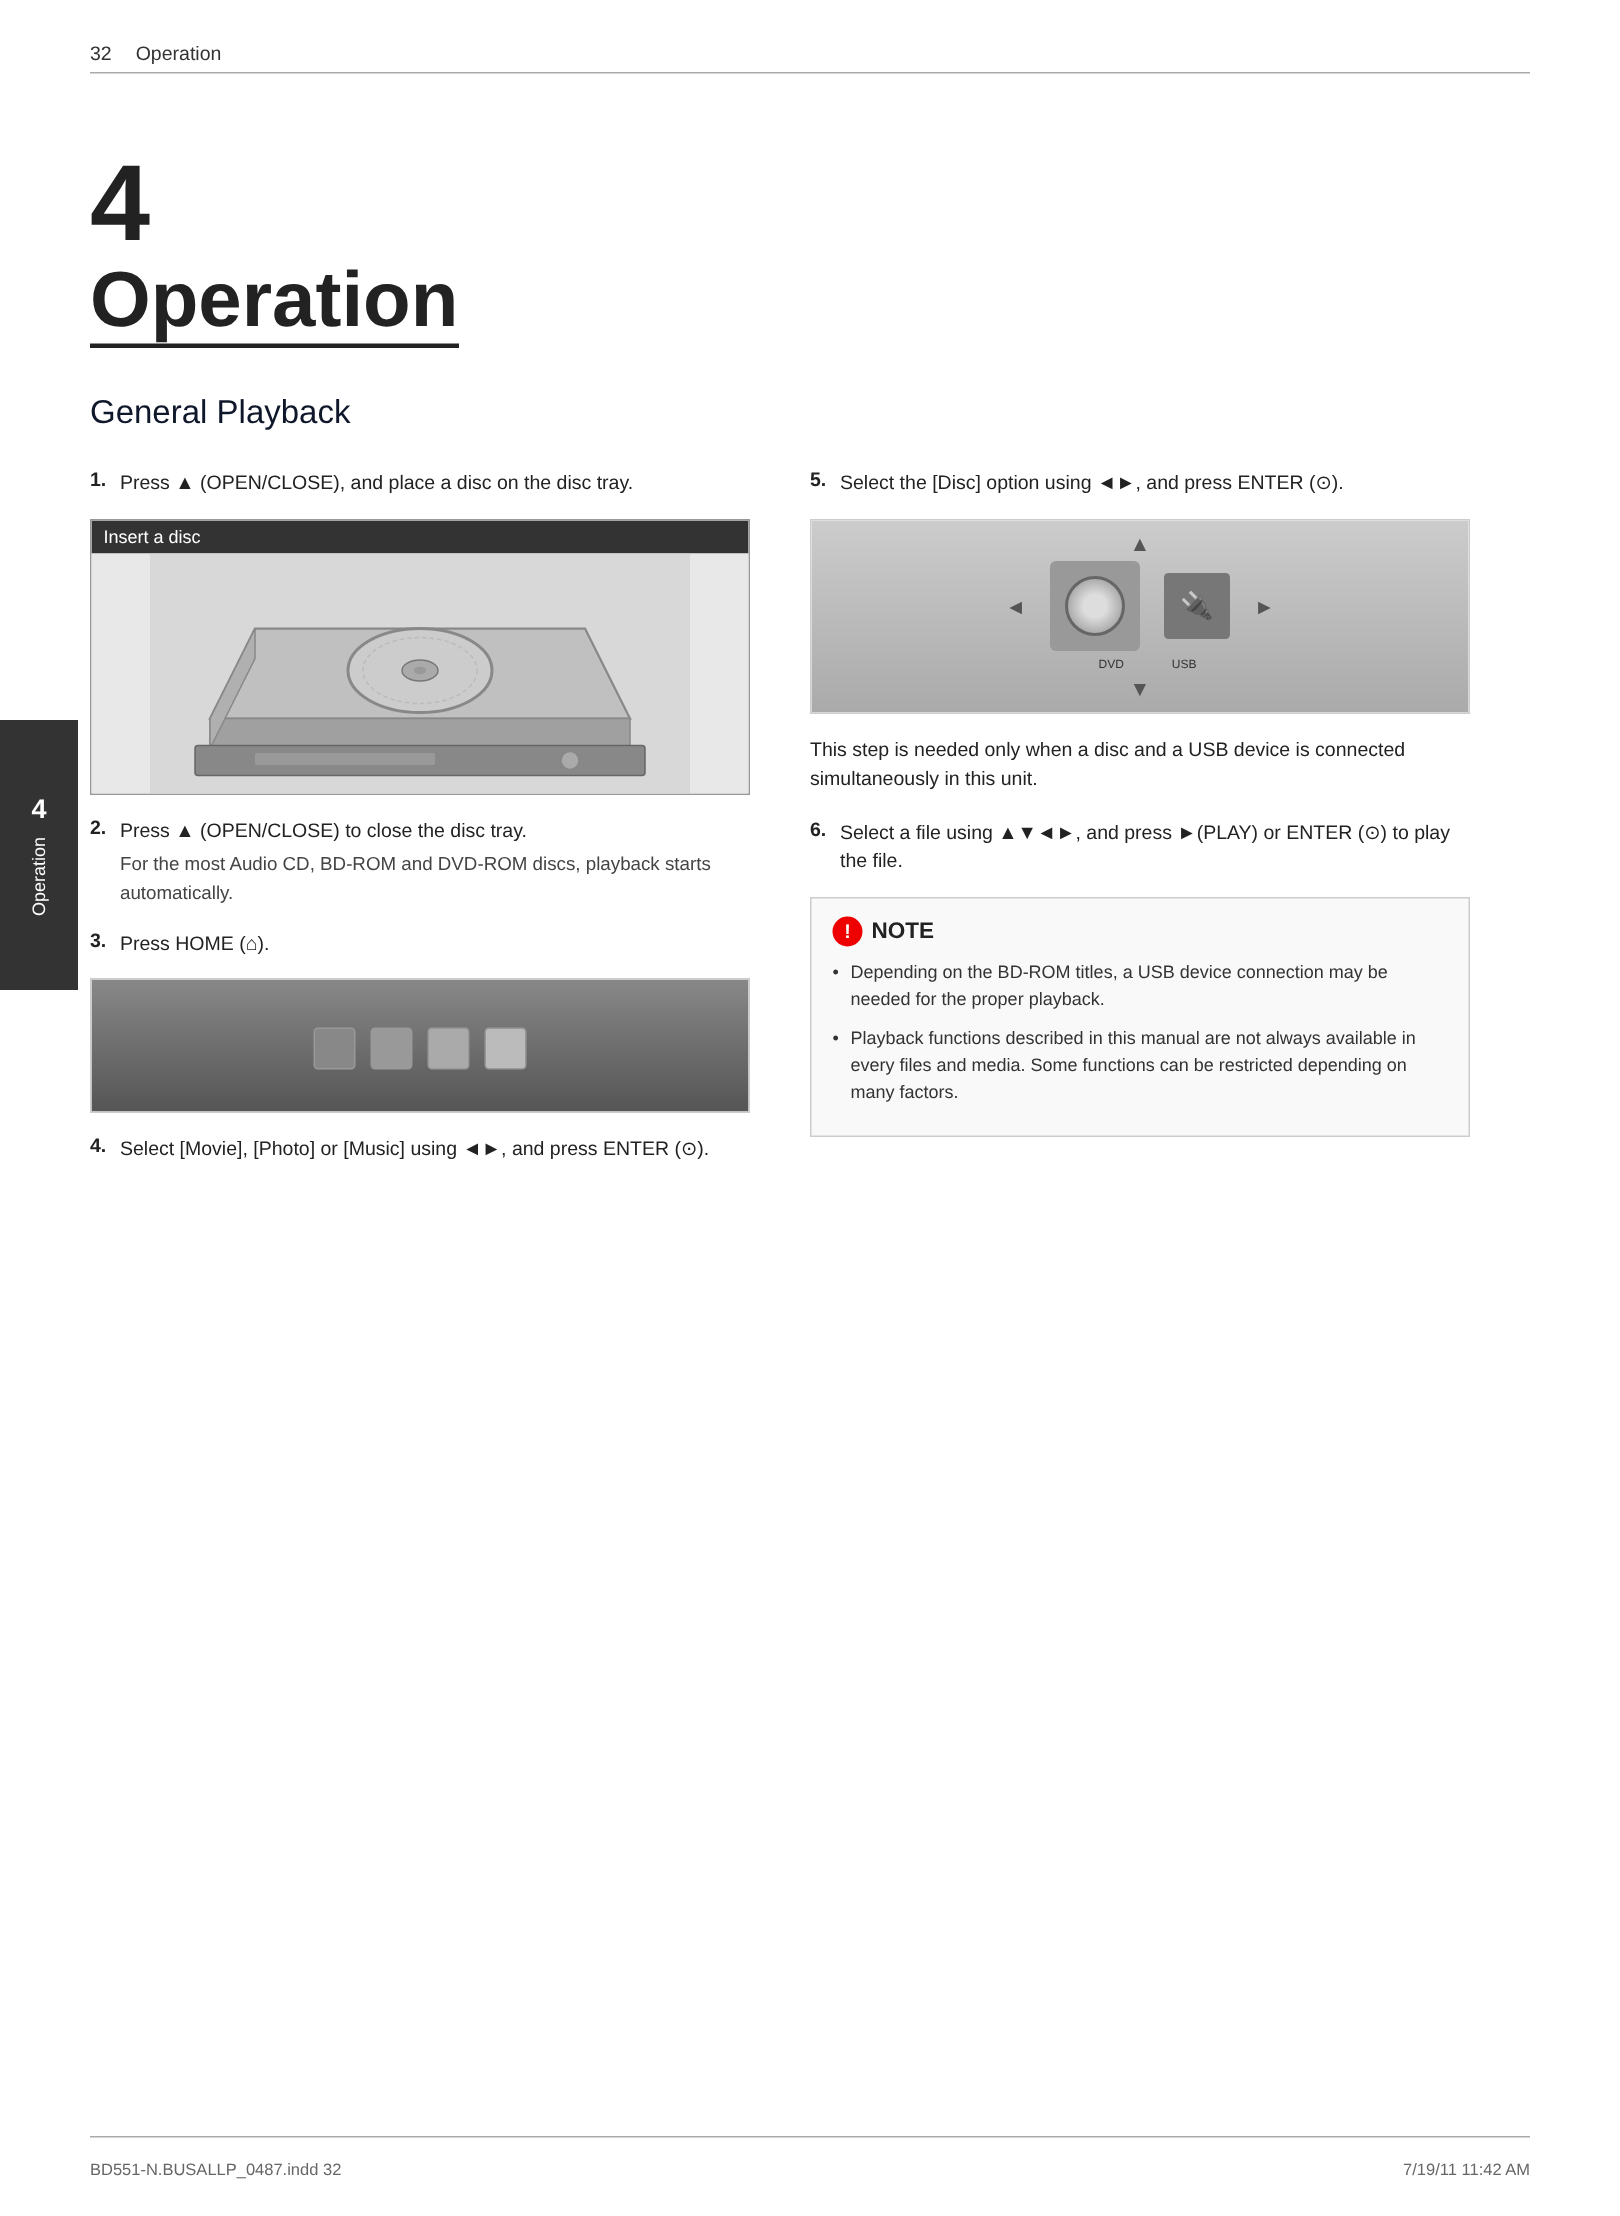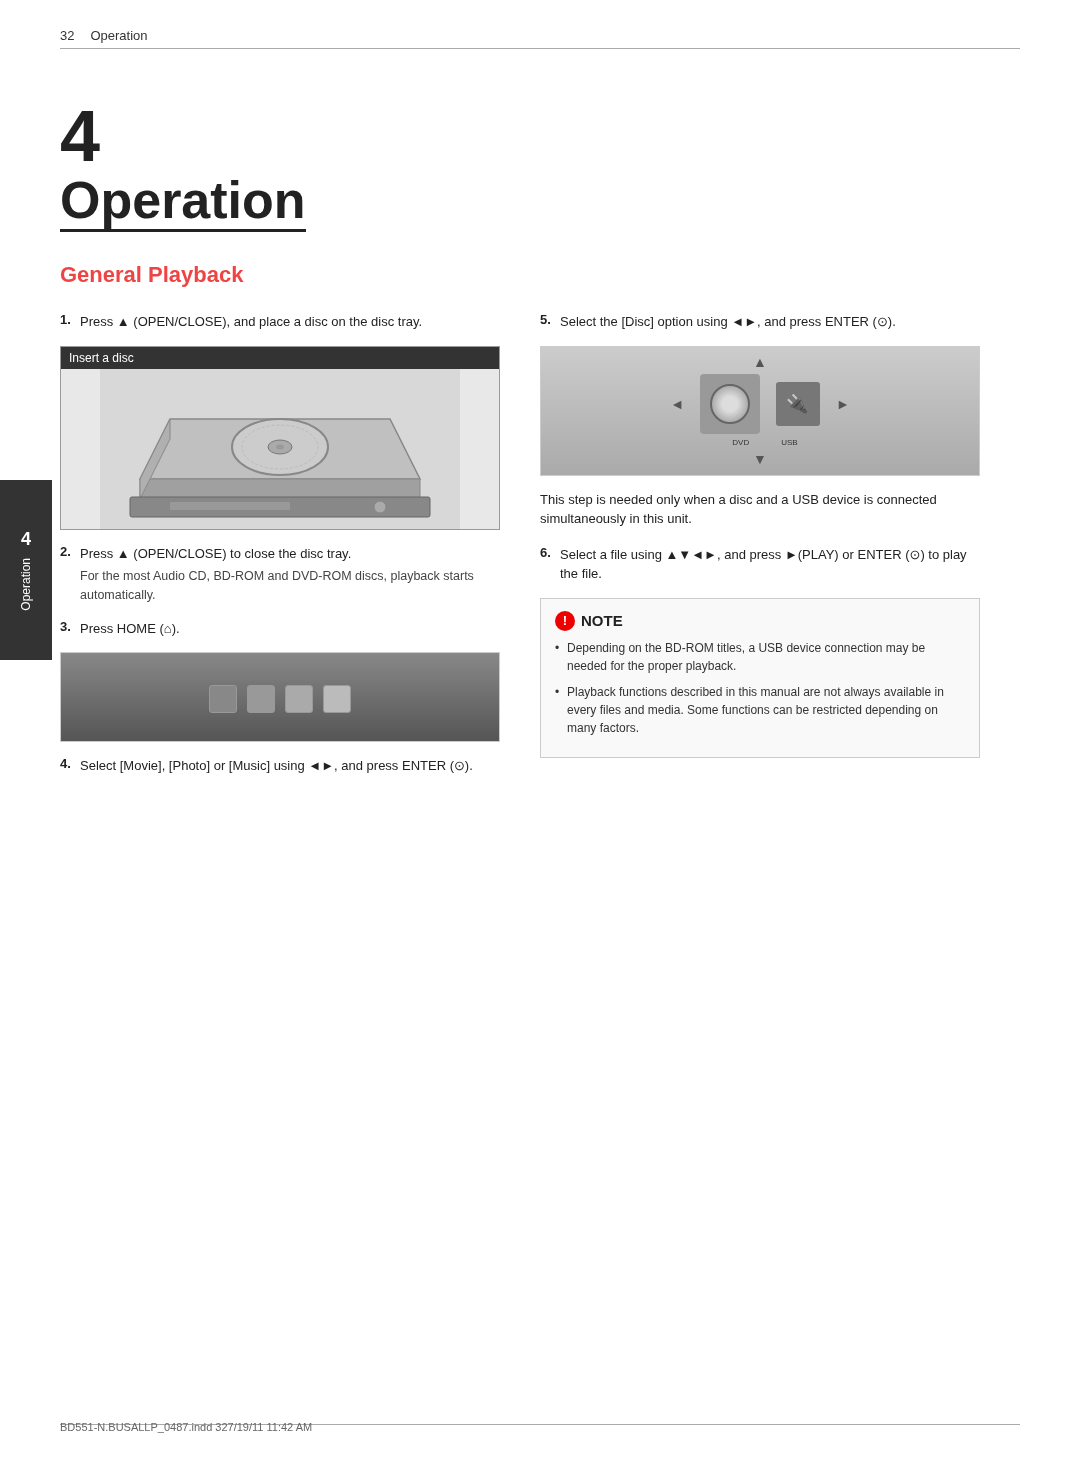--- a/index.html
+++ b/index.html
@@ -59,24 +59,25 @@
       bottom: 52px;
       left: 60px;
       right: 60px;
       height: 1px;
       background: #aaa;
     }
 
     
     .page-footer {
       position: absolute;
-      bottom: 44px;
+      bottom: 24px;
       left: 60px;
       right: 60px;
       display: flex;
+      justify-content: space-between;
       align-items: center;
       font-size: 11px;
       color: #666;
     }
 
     
     .side-tab {
       position: absolute;
       left: 0;
       top: 480px;
@@ -147,22 +148,22 @@
     }
 
     .col-right {
       flex: 1;
       max-width: 440px;
     }
 
     
     .section-title {
       font-size: 18px;
-      font-weight: bold;
-      color: #ef4444;
+      font-weight: normal;
+      color: #0f172a;
       margin-bottom: 16px;
       padding-bottom: 4px;
     }
 
     
     .step {
       margin-bottom: 14px;
       display: flex;
       gap: 0;
     }

